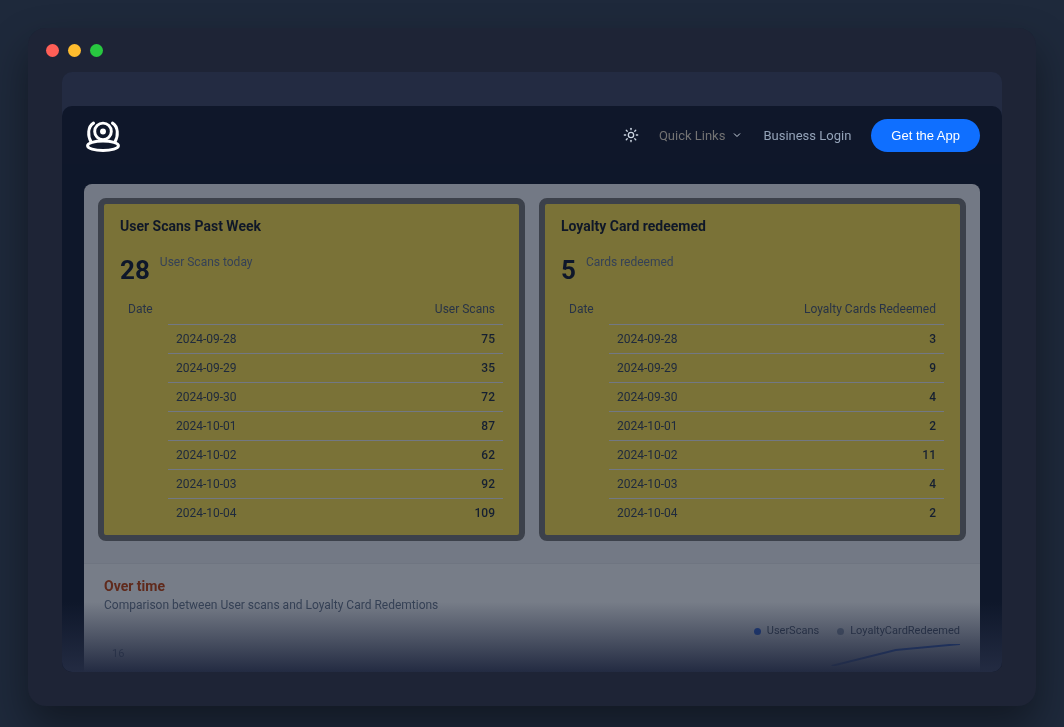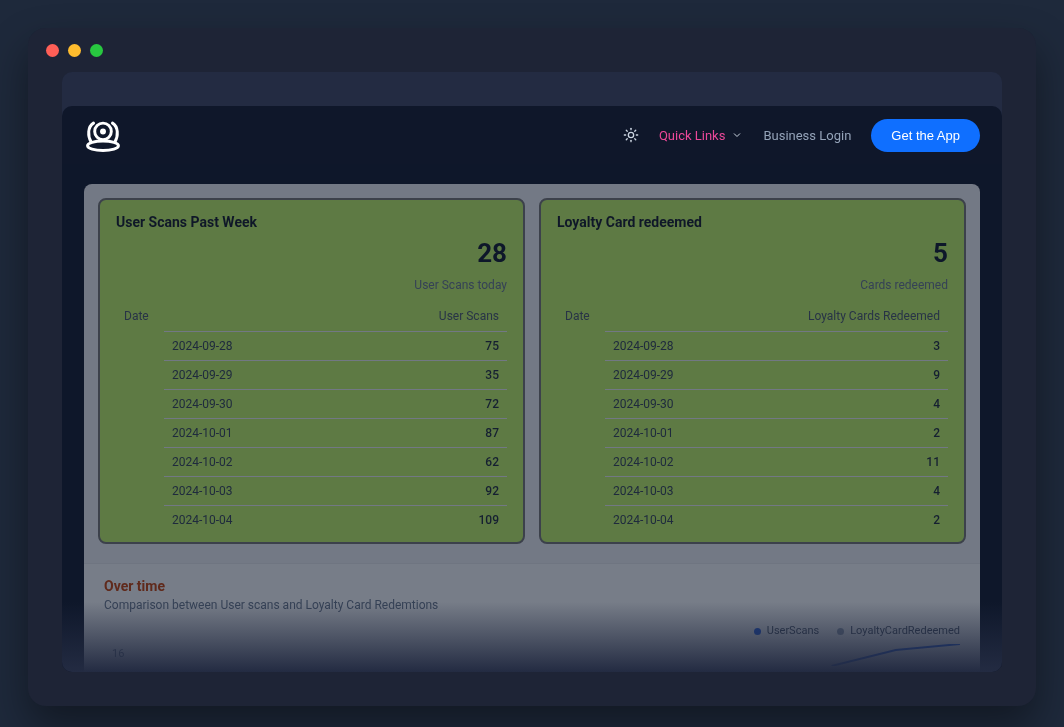--- a/index.html
+++ b/index.html
@@ -57,21 +57,21 @@
     gap: 20px;
   }
   .logo {
     flex: 0 0 auto;
     display: flex;
     align-items: center;
   }
   .logo svg { width: 38px; height: 34px; fill: #fff; }
   .spacer { flex: 1; }
   .hdr-icon { color: #cbd5e1; display:flex; align-items:center; }
-  .hdr-link { color: #ec4899; font-size: 13px; display:flex; align-items:center; gap:6px; cursor:pointer; }
+  .hdr-link { color: #737373; font-size: 13px; display:flex; align-items:center; gap:6px; cursor:pointer; }
   .hdr-link.muted { color: #94a3b8; }
   .btn-primary {
     background: #0f6fff;
     color: #fff;
     border: none;
     border-radius: 22px;
     padding: 9px 20px;
     font-size: 13px;
     font-weight: 500;
     cursor: pointer;
@@ -101,37 +101,36 @@
     gap: 14px;
   }
 
   .cards {
     display: grid;
     grid-template-columns: 1fr 1fr;
     gap: 14px;
     padding: 0 14px;
   }
   .card {
-    background: #bef264;
-    border: 2px solid #737373;
+    background: #fde047;
+    border: 6px solid #737373;
     border-radius: 8px;
     padding: 14px 16px 8px 16px;
   }
   .card h3 {
     font-size: 14px;
     font-weight: 700;
     color: #111827;
   }
   .metric-row {
     display: flex;
-    align-items: flex-end;
+    align-items: flex-start;
     gap: 10px;
-    margin-top: 8px;
+    margin-top: 21px;
     margin-bottom: 10px;
-    flex-direction: column;
   }
   .metric {
     font-size: 26px;
     font-weight: 700;
     color: #0f172a;
   }
   .metric-sub {
     font-size: 12px;
     color: #64748b;
   }

